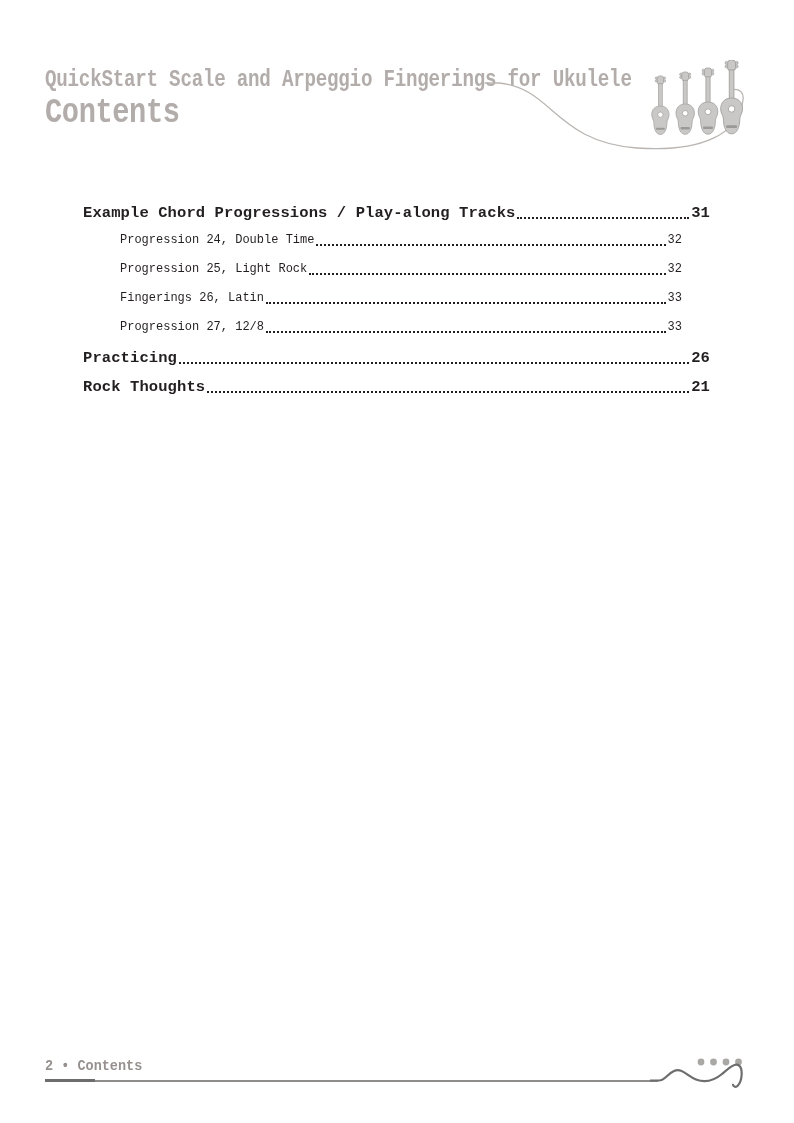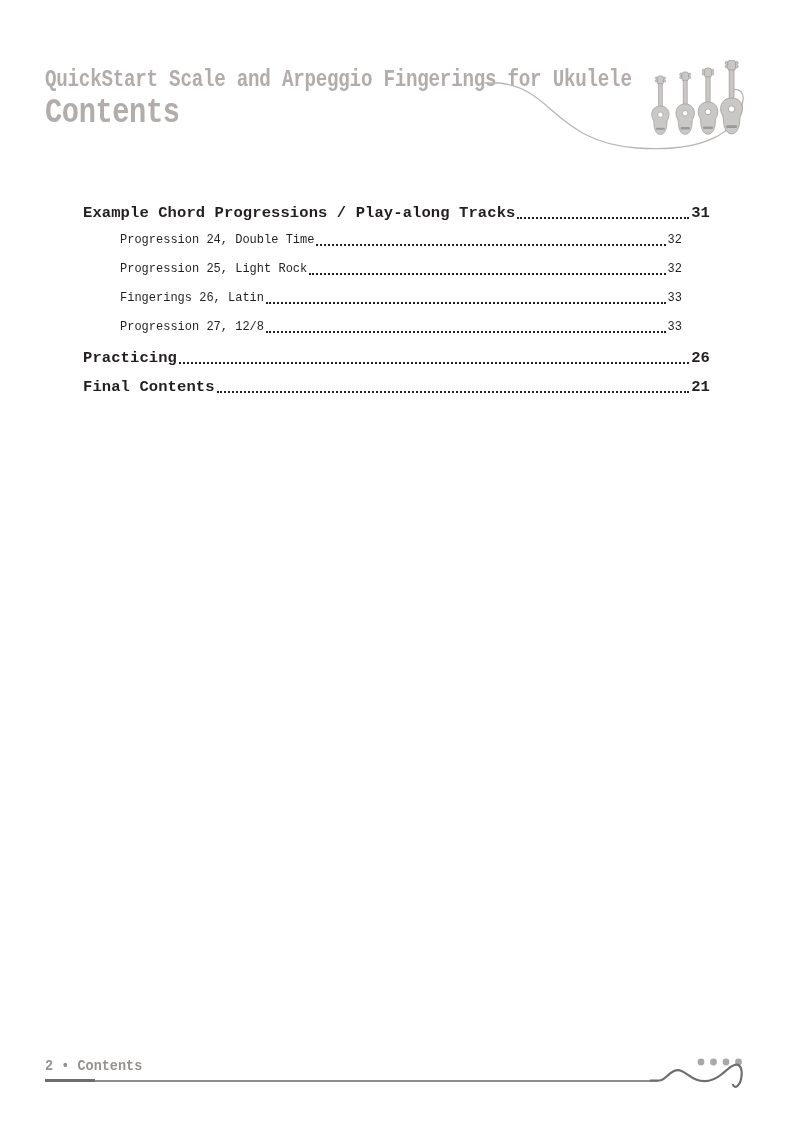--- a/index.html
+++ b/index.html
@@ -130,21 +130,21 @@
       <span class="toc-page">33</span>
     </div>
 
     <div class="toc-row main gap-before">
       <span class="toc-label">Practicing</span>
       <span class="toc-leader"></span>
       <span class="toc-page">26</span>
     </div>
 
     <div class="toc-row main gap-before">
-      <span class="toc-label">Final Contents</span>
+      <span class="toc-label">Rock Thoughts</span>
       <span class="toc-leader"></span>
       <span class="toc-page">21</span>
     </div>
 
   </div>
 
   <div class="footer-label">
     <span>2</span>
     <span>•</span>
     <span>Contents</span>

